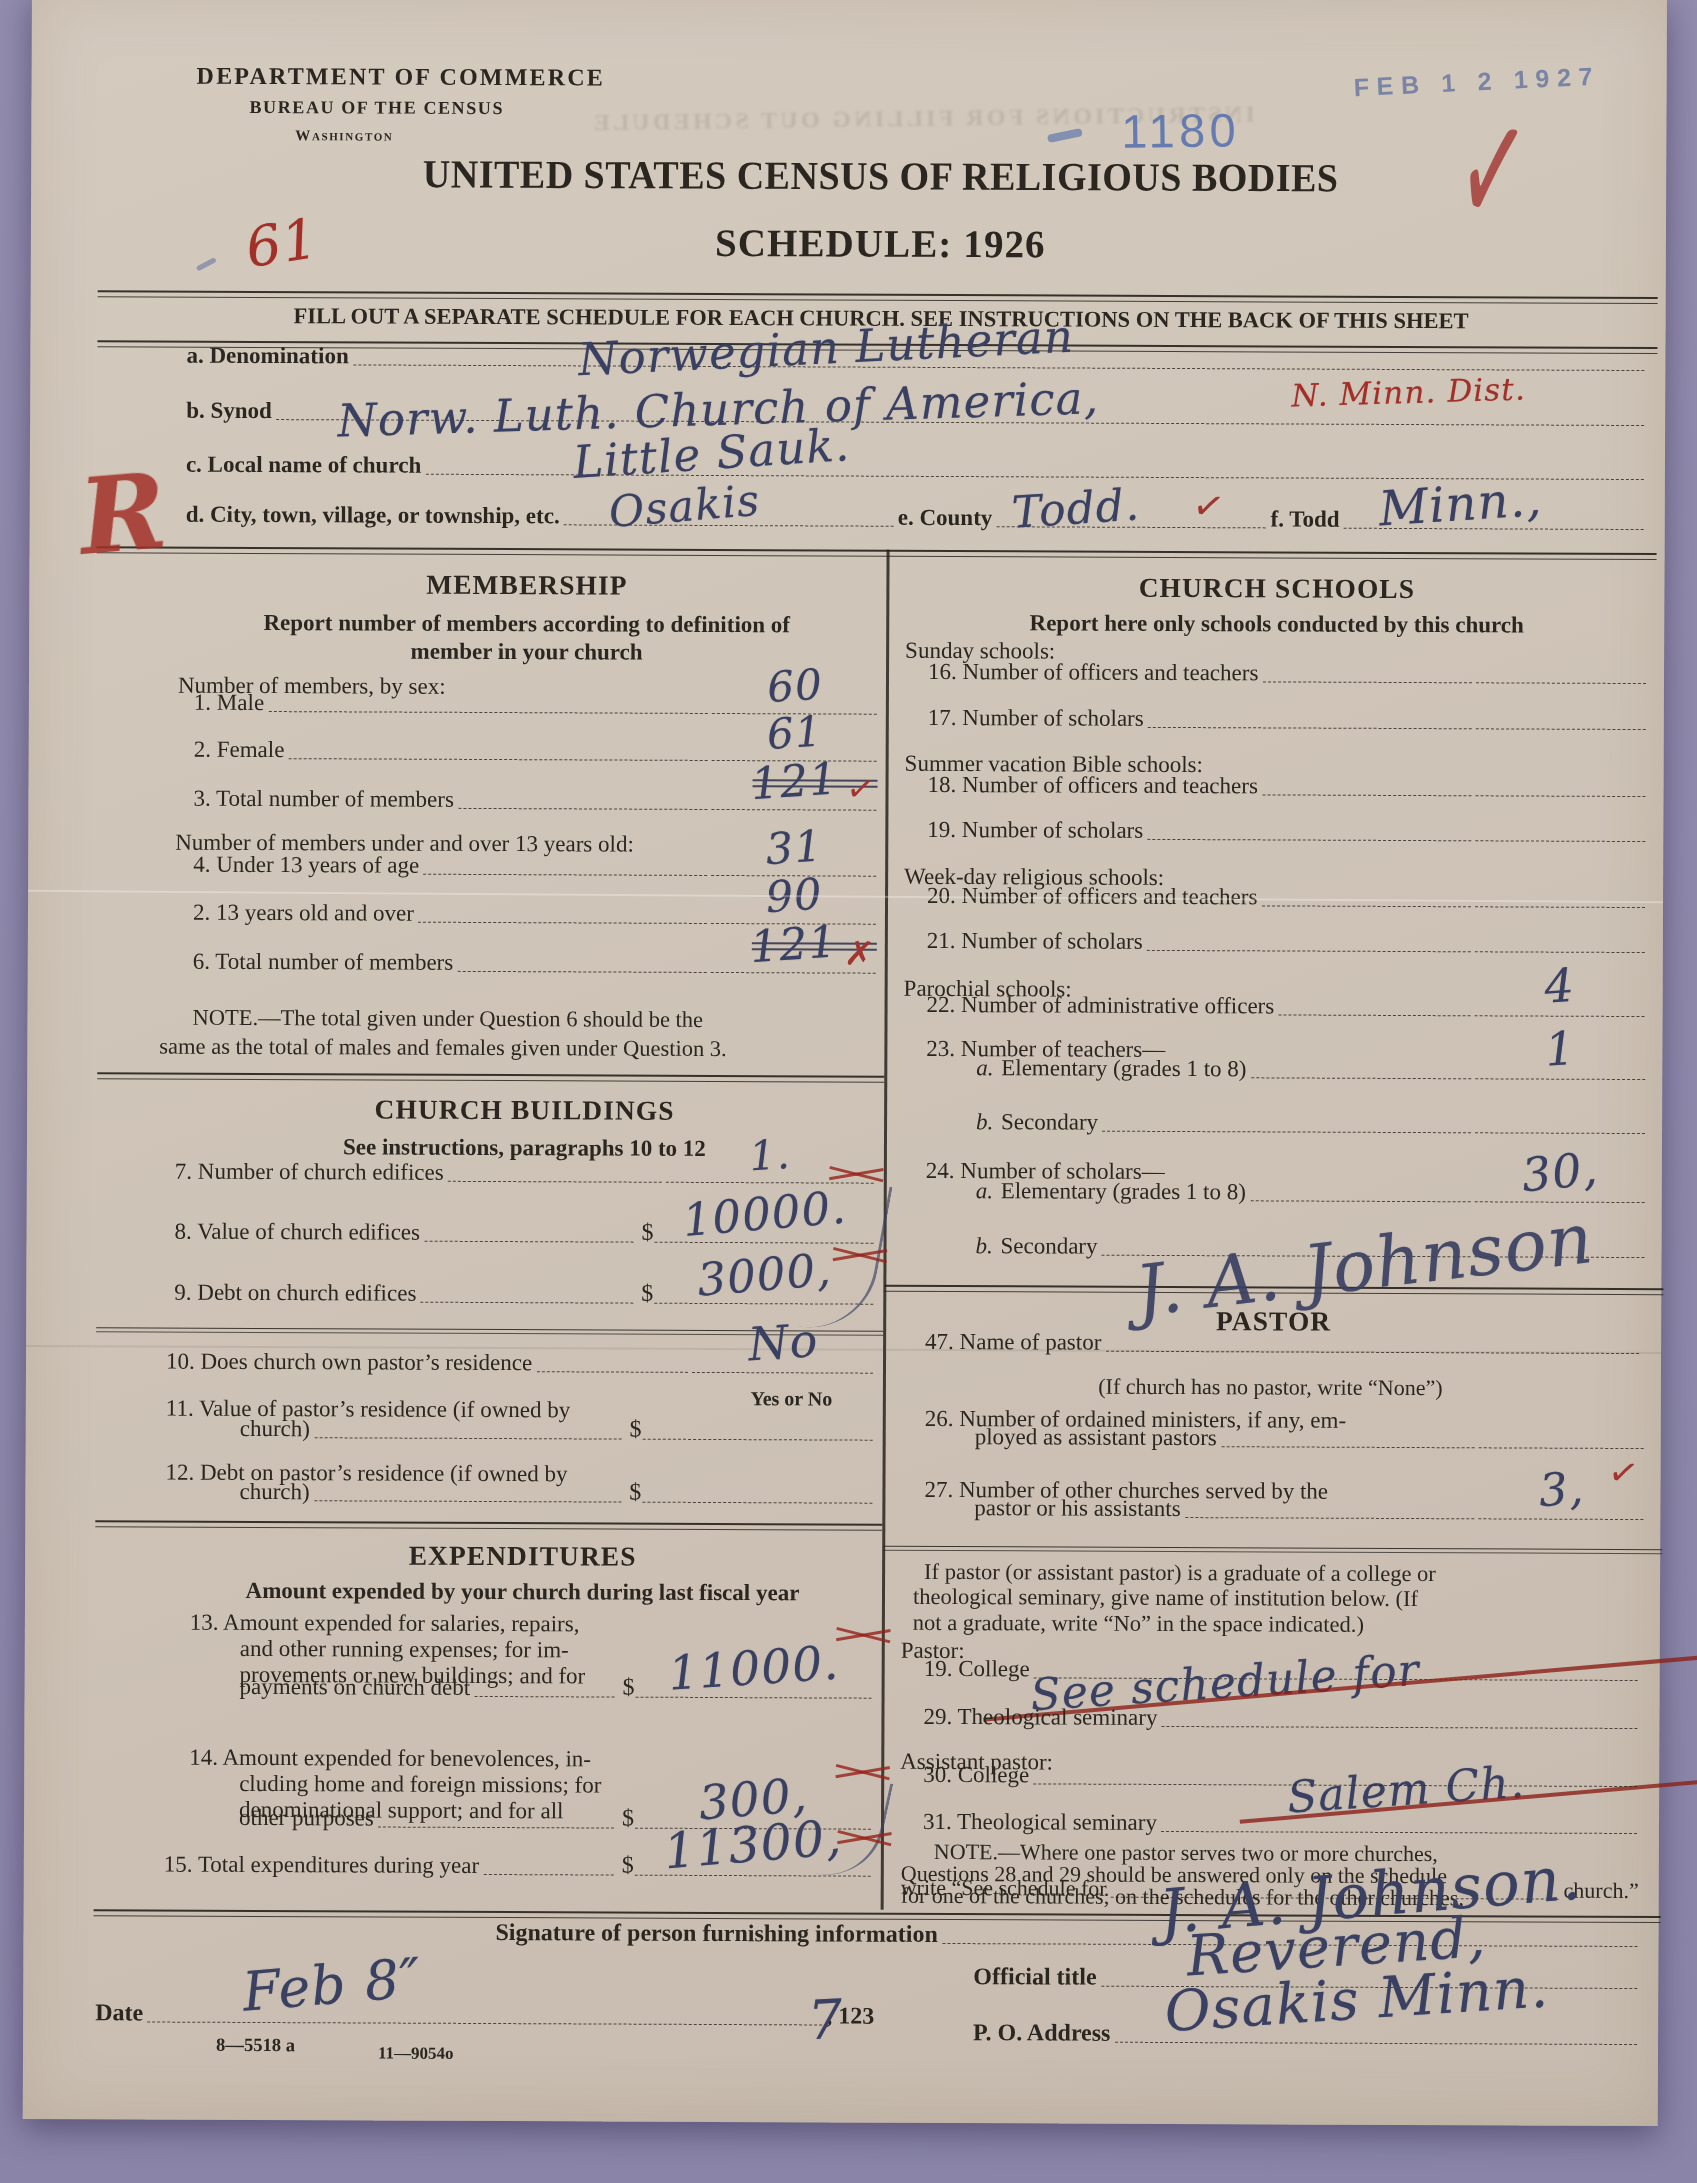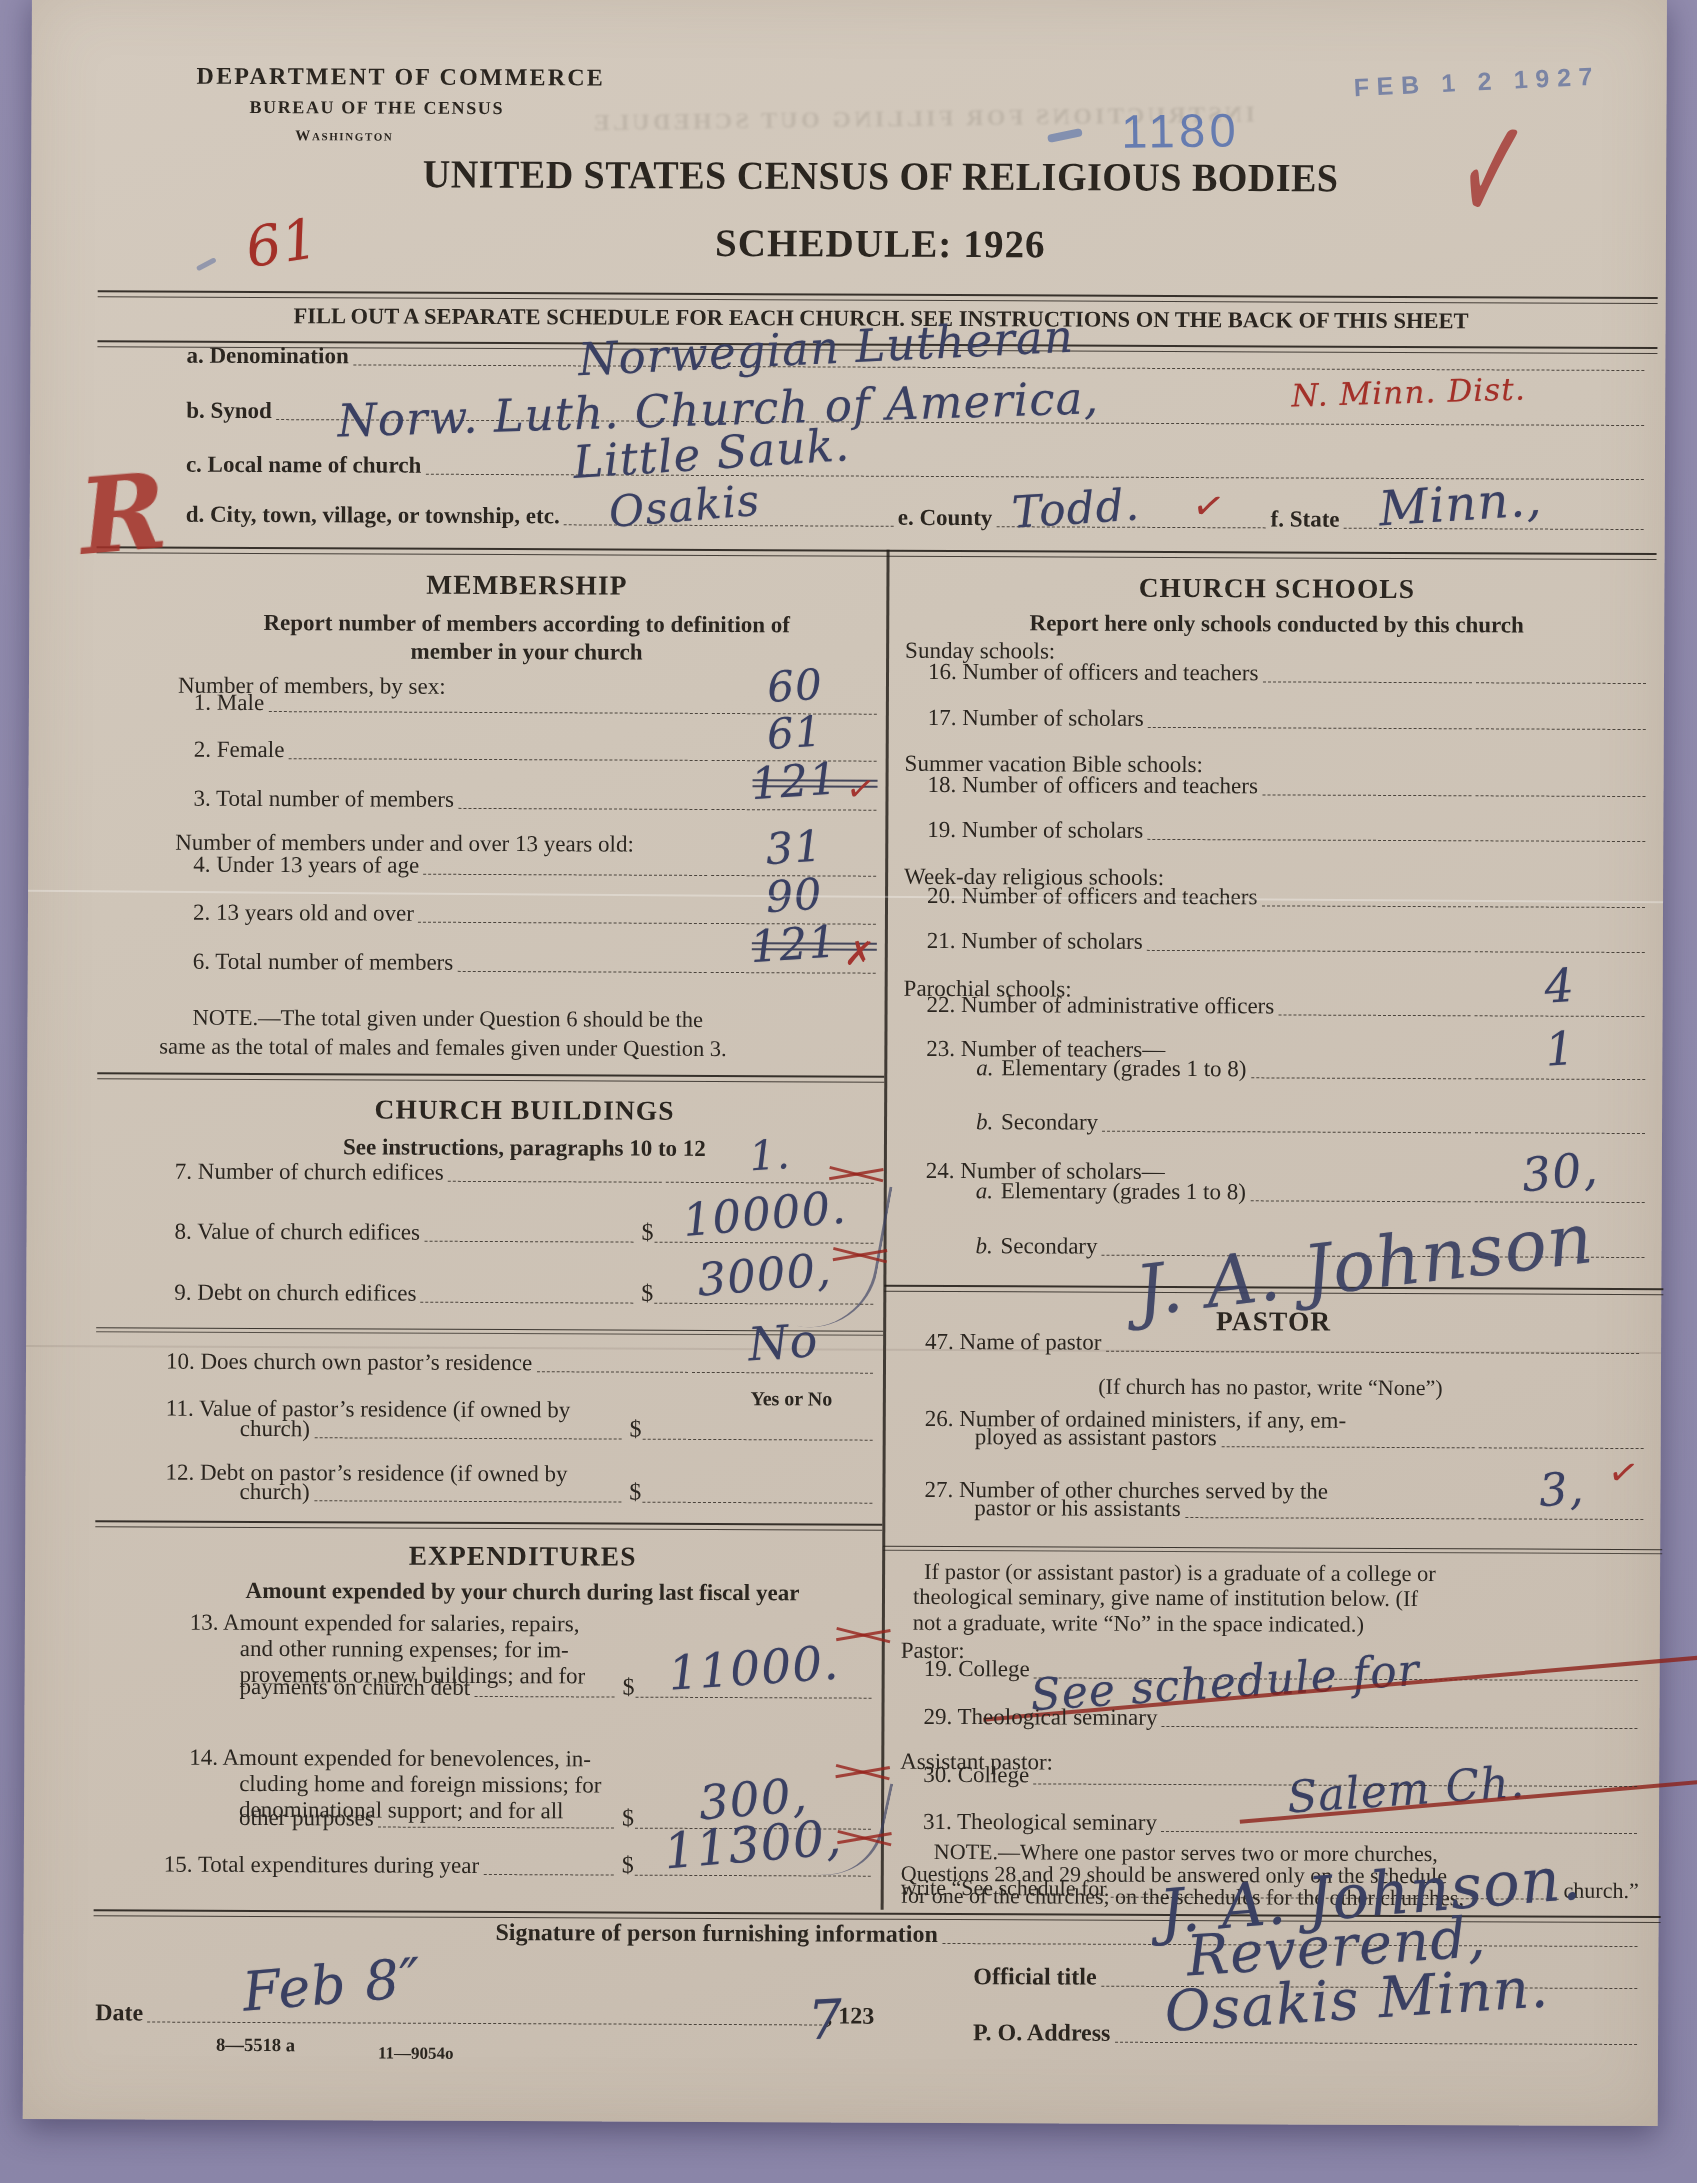--- a/index.html
+++ b/index.html
@@ -81,21 +81,21 @@
     <span class="lab b">c. Local name of church</span>
         <span class="lead"></span>
   </div>
   <div class="t hw" style="left:543px;top:433px;font-size:45px;transform:rotate(-4deg);">Little Sauk.</div>
 
   <div class="q" style="left:156px;top:510px;width:1462px;">
     <span class="lab b">d. City, town, village, or township, etc.</span>
         <span class="lead" style="flex:1.1;"></span>
     <span class="lab b">e. County</span>
         <span class="lead" style="flex:.9;"></span>
-    <span class="lab b">f. State</span>
+    <span class="lab b">f. Todd</span>
         <span class="lead" style="flex:1;"></span>
   </div>
   <div class="t hw" style="left:579px;top:487px;font-size:43px;transform:rotate(-5deg);">Osakis</div>
   <div class="t hw" style="left:982px;top:487px;font-size:44px;transform:rotate(-4deg);">Todd.</div>
   <div class="chk" style="left:1163px;top:488px;font-size:38px;transform:rotate(10deg);">✓</div>
   <div class="t hw" style="left:1349px;top:478px;font-size:48px;transform:rotate(-4deg);">Minn.,</div>
 
   <div class="hr2" style="left:67px;top:555px;width:1560px;"></div>
 
   <div class="t hw red" style="left:50px;top:461px;font-size:104px;font-weight:bold;opacity:.85;transform:rotate(-5deg);filter:blur(0.5px);">R</div>

